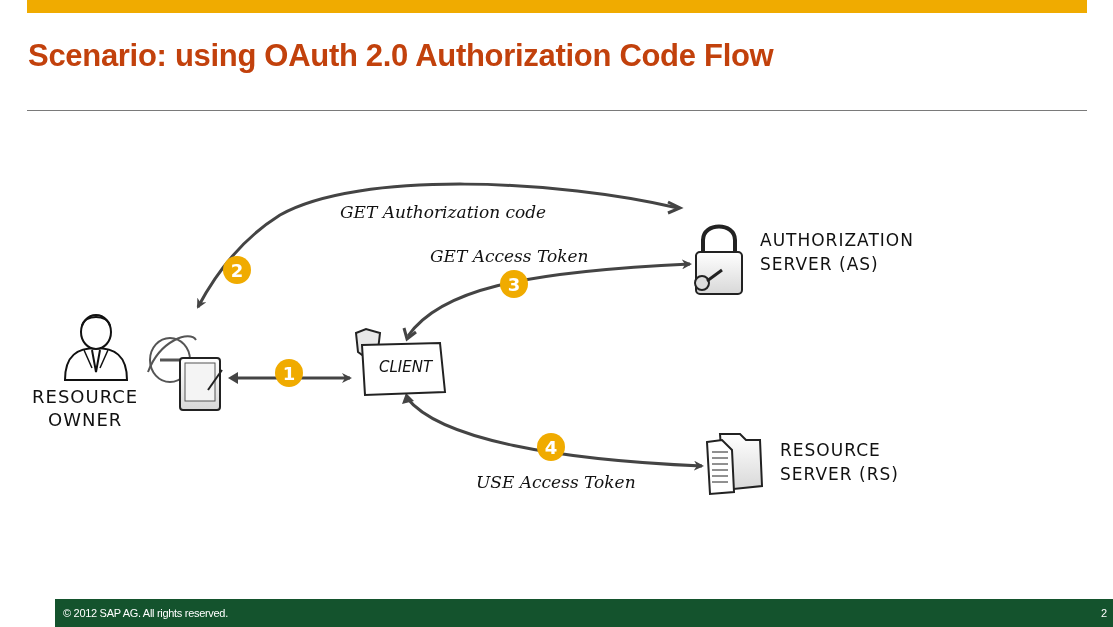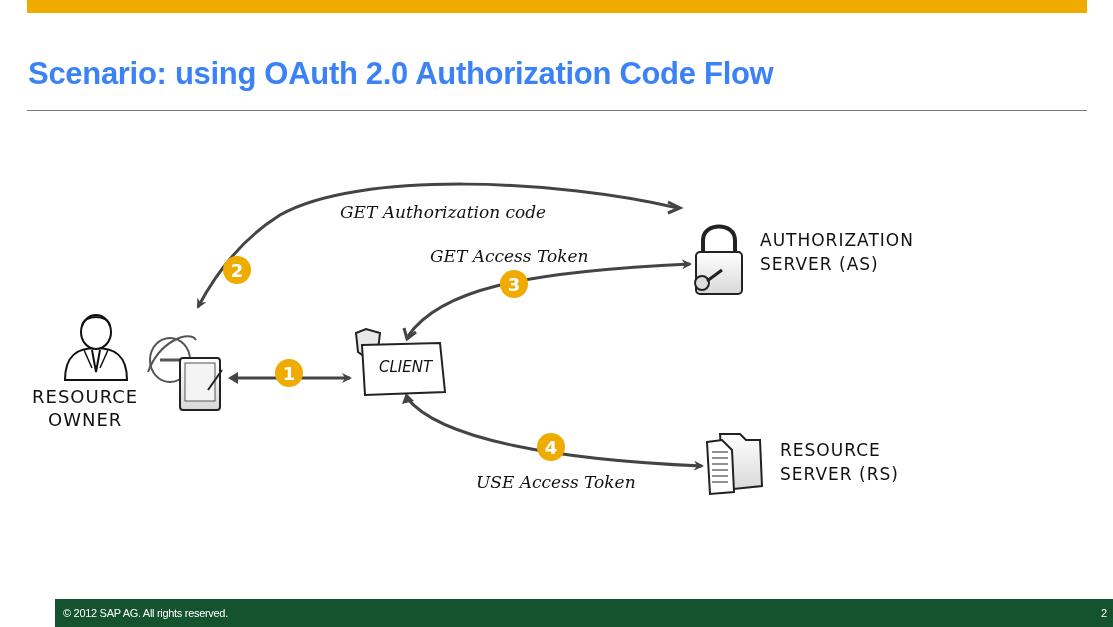--- a/index.html
+++ b/index.html
@@ -1,18 +1,18 @@
 <!DOCTYPE html>
 <html><head>
 <meta charset="utf-8">
 <style>
   html, body { margin: 0; padding: 0; background: #ffffff; }
   body { width: 1113px; height: 627px; position: relative; overflow: hidden; font-family: "Liberation Sans", sans-serif; }
   .topbar { position: absolute; left: 27px; top: 0; width: 1060px; height: 13px; background: #f0ab00; }
-  .title { position: absolute; left: 28px; top: 56px; font-size: 31px; font-weight: bold; color: #3b82f6; letter-spacing: -0.3px; white-space: nowrap; }
+  .title { position: absolute; left: 28px; top: 38px; font-size: 31px; font-weight: bold; color: #c2410c; letter-spacing: -0.3px; white-space: nowrap; }
   .rule { position: absolute; left: 27px; top: 110px; width: 1060px; height: 1px; background: #7a7a7a; }
   .diagram { position: absolute; left: 0; top: 0; width: 1113px; height: 590px; }
   .hand { font-family: "DejaVu Serif", serif; font-style: italic; fill: #111; }
   .caps { font-family: "DejaVu Sans", sans-serif; fill: #111; }
   .footer { position: absolute; left: 27px; top: 599px; width: 1060px; height: 36px; background: #14532d; color: #fff; font-size: 11px; margin-left: 28px; }
   .footer .copy { position: absolute; left: 8px; top: 8px; letter-spacing: -0.3px; }
   .footer .page { position: absolute; right: 8px; top: 8px; }
 </style>
 </head>
 <body>

